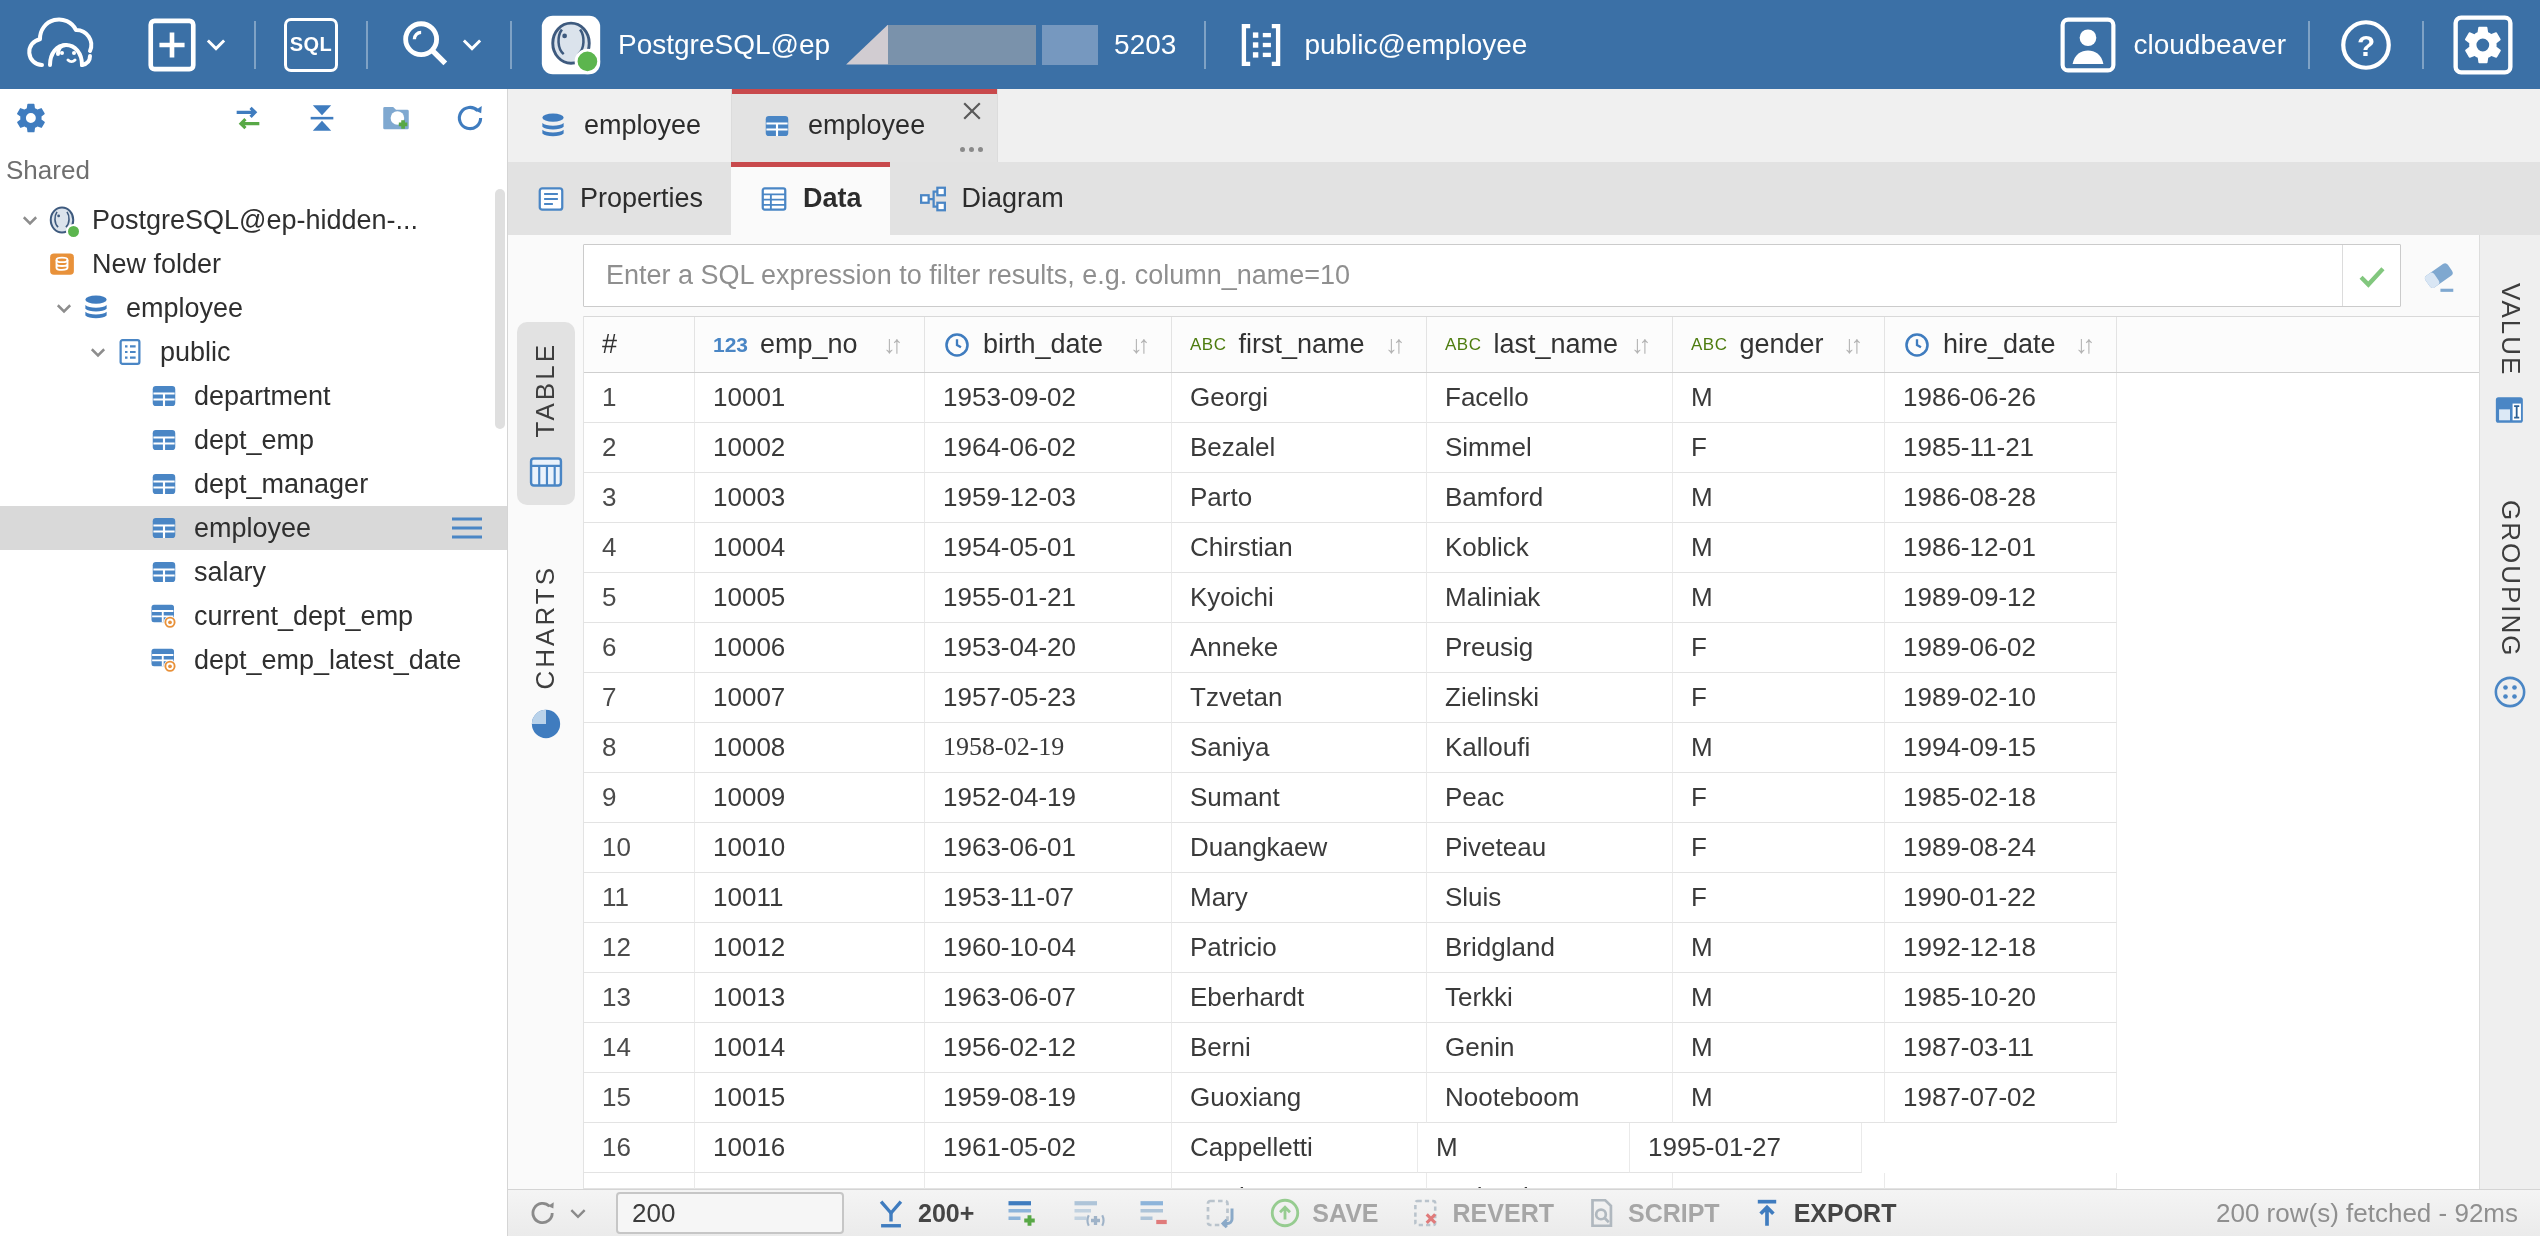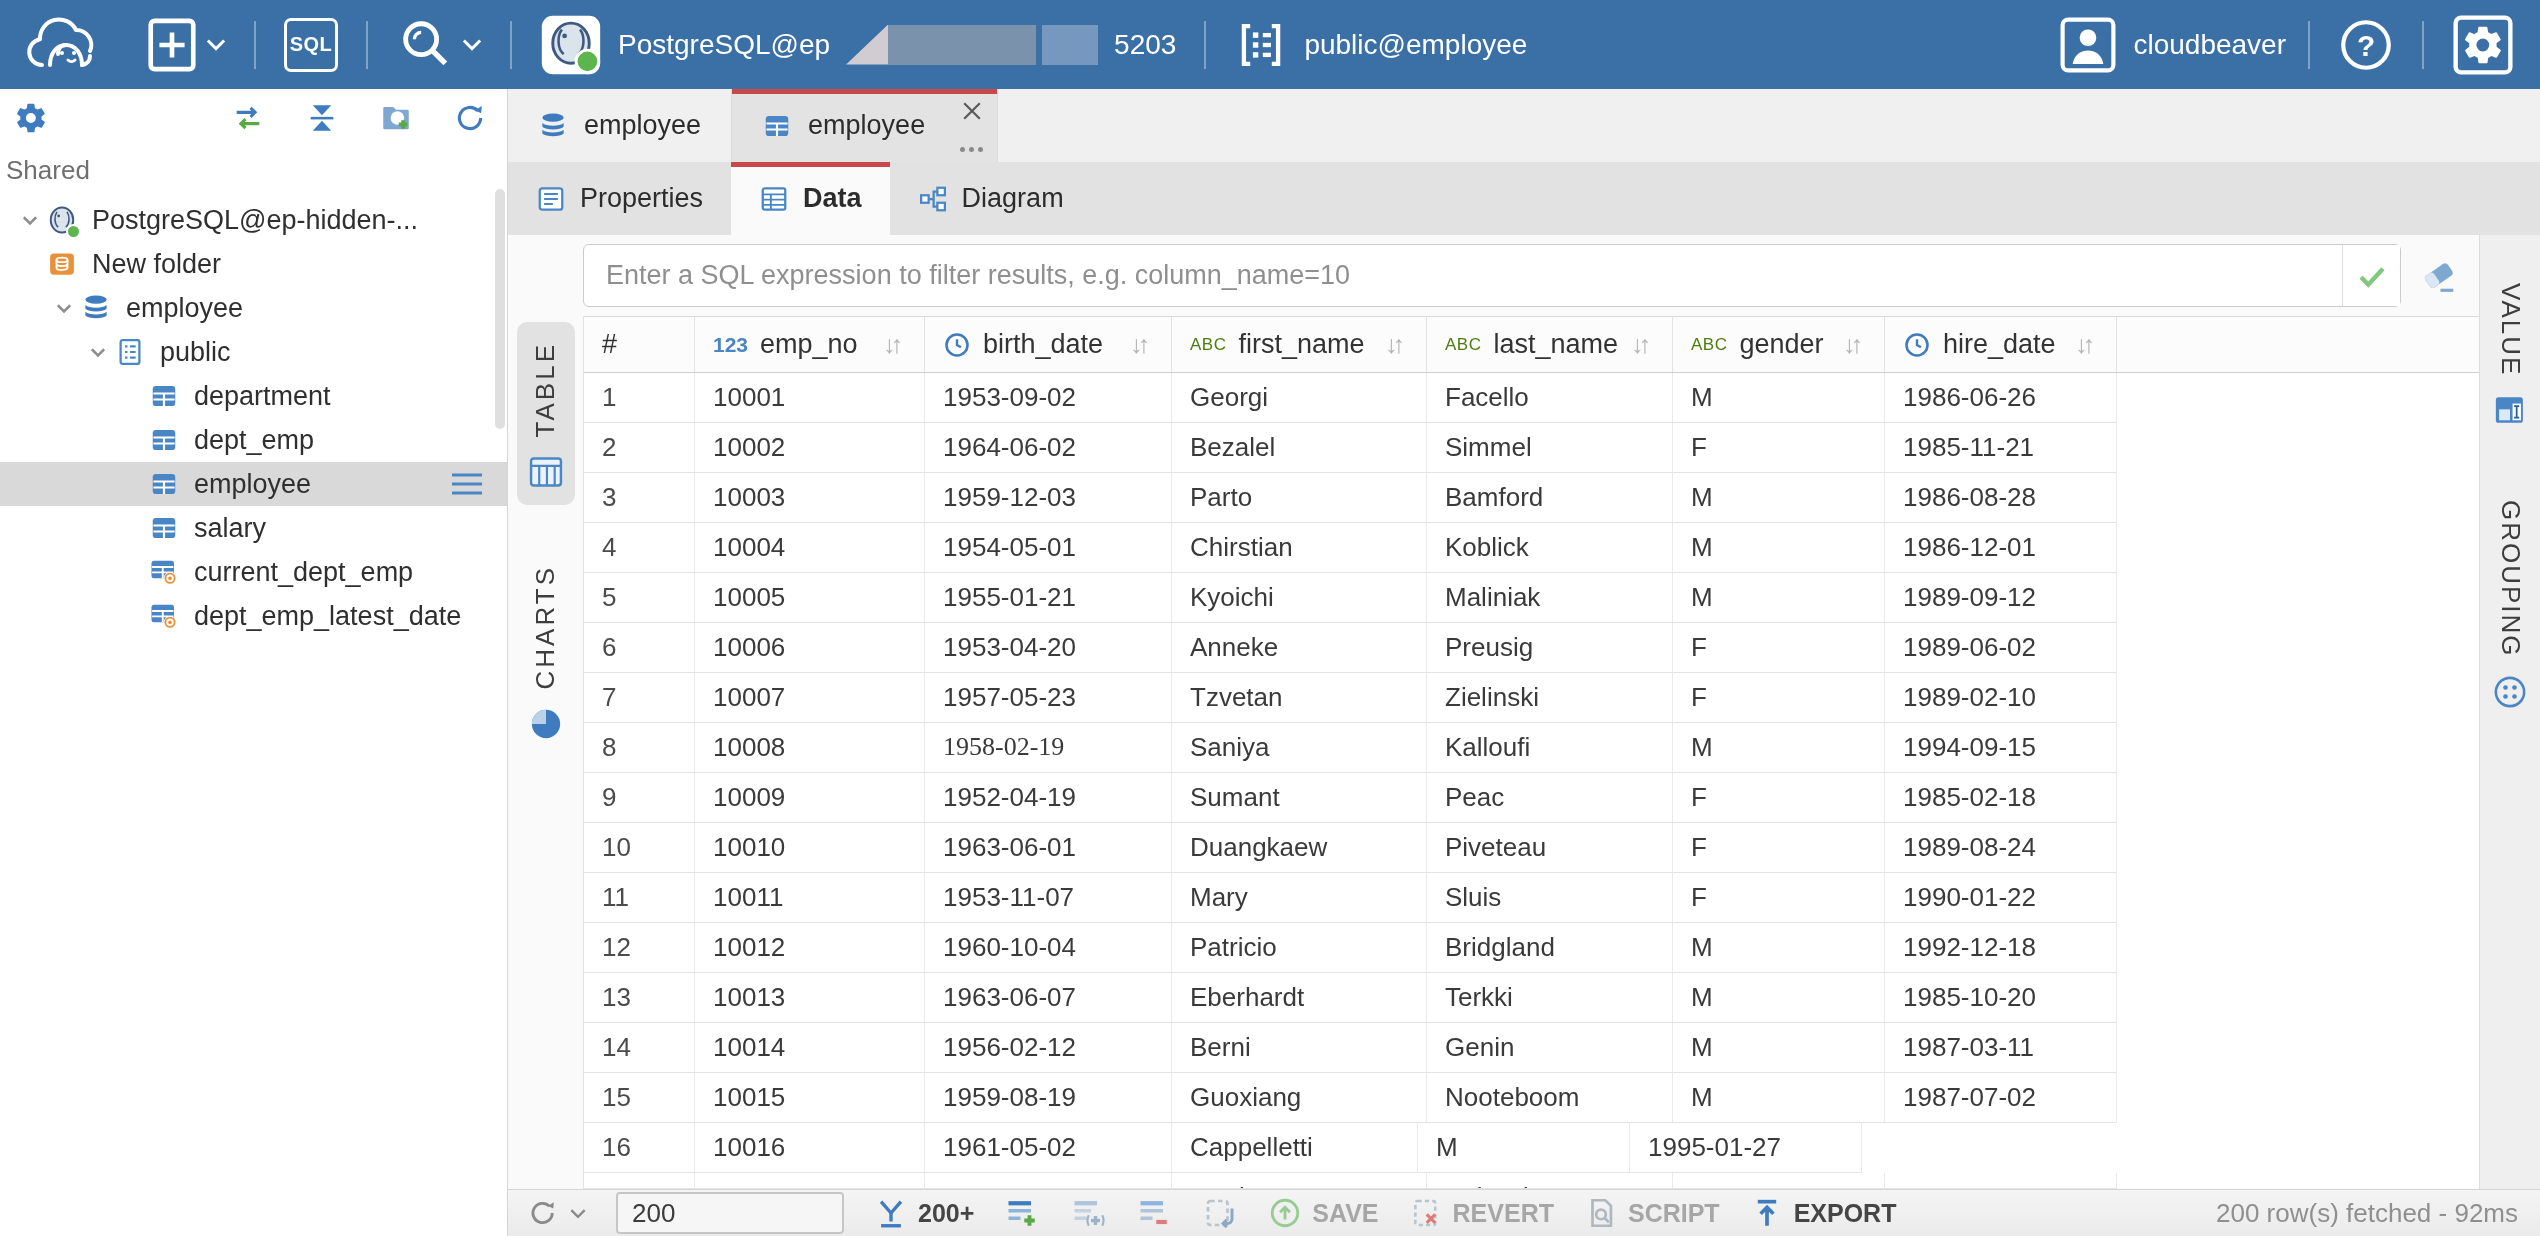--- a/index.html
+++ b/index.html
@@ -58,21 +58,21 @@
 
   .page-tabs { height:73px; flex:none; background:#e2e2e2; display:flex; }
   .page-tab { display:flex; align-items:center; gap:14px; padding:0 28px; font-size:27px; color:#2c2c2c; position:relative; cursor:pointer; }
   .page-tab.active { background:#fafafa; font-weight:bold; }
   .page-tab.active::before { content:""; position:absolute; top:0; left:0; right:0; height:5px; background:#c8494c; }
 
   .content { flex:1; display:flex; min-height:0; background:#fafafa; }
   .content-main { flex:1; display:flex; flex-direction:column; min-width:0; }
 
   .filter-row { flex:none; height:81px; display:flex; align-items:center; gap:14px; padding:0 16px 0 75px; }
-  .filter-box { flex:1; height:63px; background:#fff; border:1px solid #cbcbcb; border-radius:6px; display:flex; align-items:stretch; }
+  .filter-box { flex:1; height:63px; background:#fff; border:1px solid #cbcbcb; border-radius:1px; display:flex; align-items:stretch; }
   .filter-box input { flex:1; border:none; outline:none; font-size:27px; padding:0 22px; color:#333; font-family:"Liberation Sans",sans-serif; background:transparent; }
   .filter-box input::placeholder { color:#8f8f8f; }
   .check-btn { width:58px; border:none; border-left:1px solid #dcdcdc; background:#fff; display:flex; align-items:center; justify-content:center; cursor:pointer; }
   .eraser-btn { width:48px; height:48px; background:none; border:none; display:flex; align-items:center; justify-content:center; cursor:pointer; }
 
   .grid-region { flex:1; display:flex; min-height:0; overflow:hidden; }
   .left-strip { width:75px; flex:none; display:flex; flex-direction:column; align-items:center; padding-top:6px; }
   .vtab { width:58px; display:flex; flex-direction:column; align-items:center; padding:20px 0 14px; border-radius:10px; cursor:pointer; }
   .vtab.active { background:#e2e2e2; }
   .vtab + .vtab { margin-top:40px; }
@@ -344,20 +344,31 @@
           <div class="tree-row">
             <span style="width: 102px; flex: 0 0 auto;"></span>
             <span class="chev-slot"></span>
             <span class="ticon">
               <svg width="30" height="30" viewBox="0 0 24 24">
                 <rect x="3" y="4" width="18" height="16" rx="2.5" fill="#4a86c5"></rect>
                 <path d="M3.5 10h17M3.5 14.8h17M12 10v10" stroke="#fff" stroke-width="1.7"></path>
               </svg>
             </span>
             <span class="tlabel">dept_emp</span>
+          </div>
+          <div class="tree-row">
+            <span style="width: 102px; flex: 0 0 auto;"></span>
+            <span class="chev-slot"></span>
+            <span class="ticon">
+              <svg width="30" height="30" viewBox="0 0 24 24">
+                <rect x="3" y="4" width="18" height="16" rx="2.5" fill="#4a86c5"></rect>
+                <path d="M3.5 10h17M3.5 14.8h17M12 10v10" stroke="#fff" stroke-width="1.7"></path>
+              </svg>
+            </span>
+            <span class="tlabel">dept_manager</span>
           </div>
           <div class="tree-row selected">
             <span style="width: 102px; flex: 0 0 auto;"></span>
             <span class="chev-slot"></span>
             <span class="ticon">
               <svg width="30" height="30" viewBox="0 0 24 24">
                 <rect x="3" y="4" width="18" height="16" rx="2.5" fill="#4a86c5"></rect>
                 <path d="M3.5 10h17M3.5 14.8h17M12 10v10" stroke="#fff" stroke-width="1.7"></path>
               </svg>
             </span>

